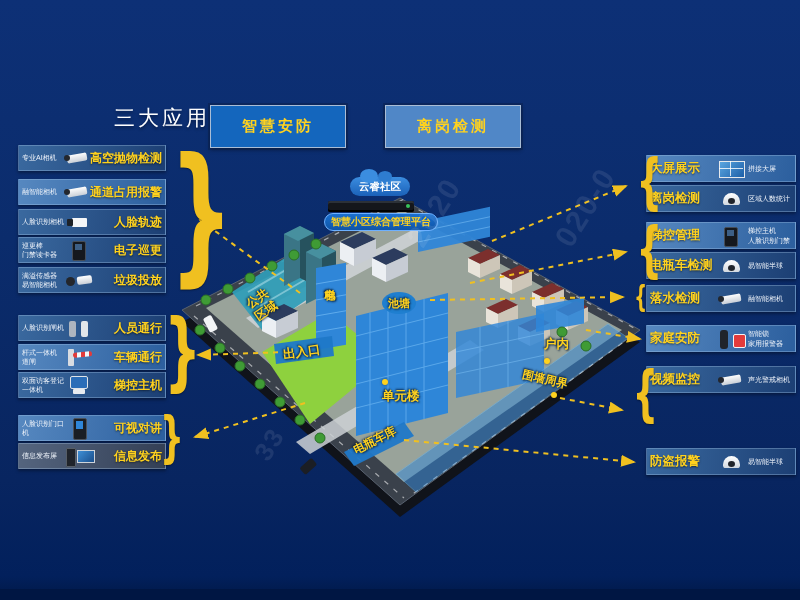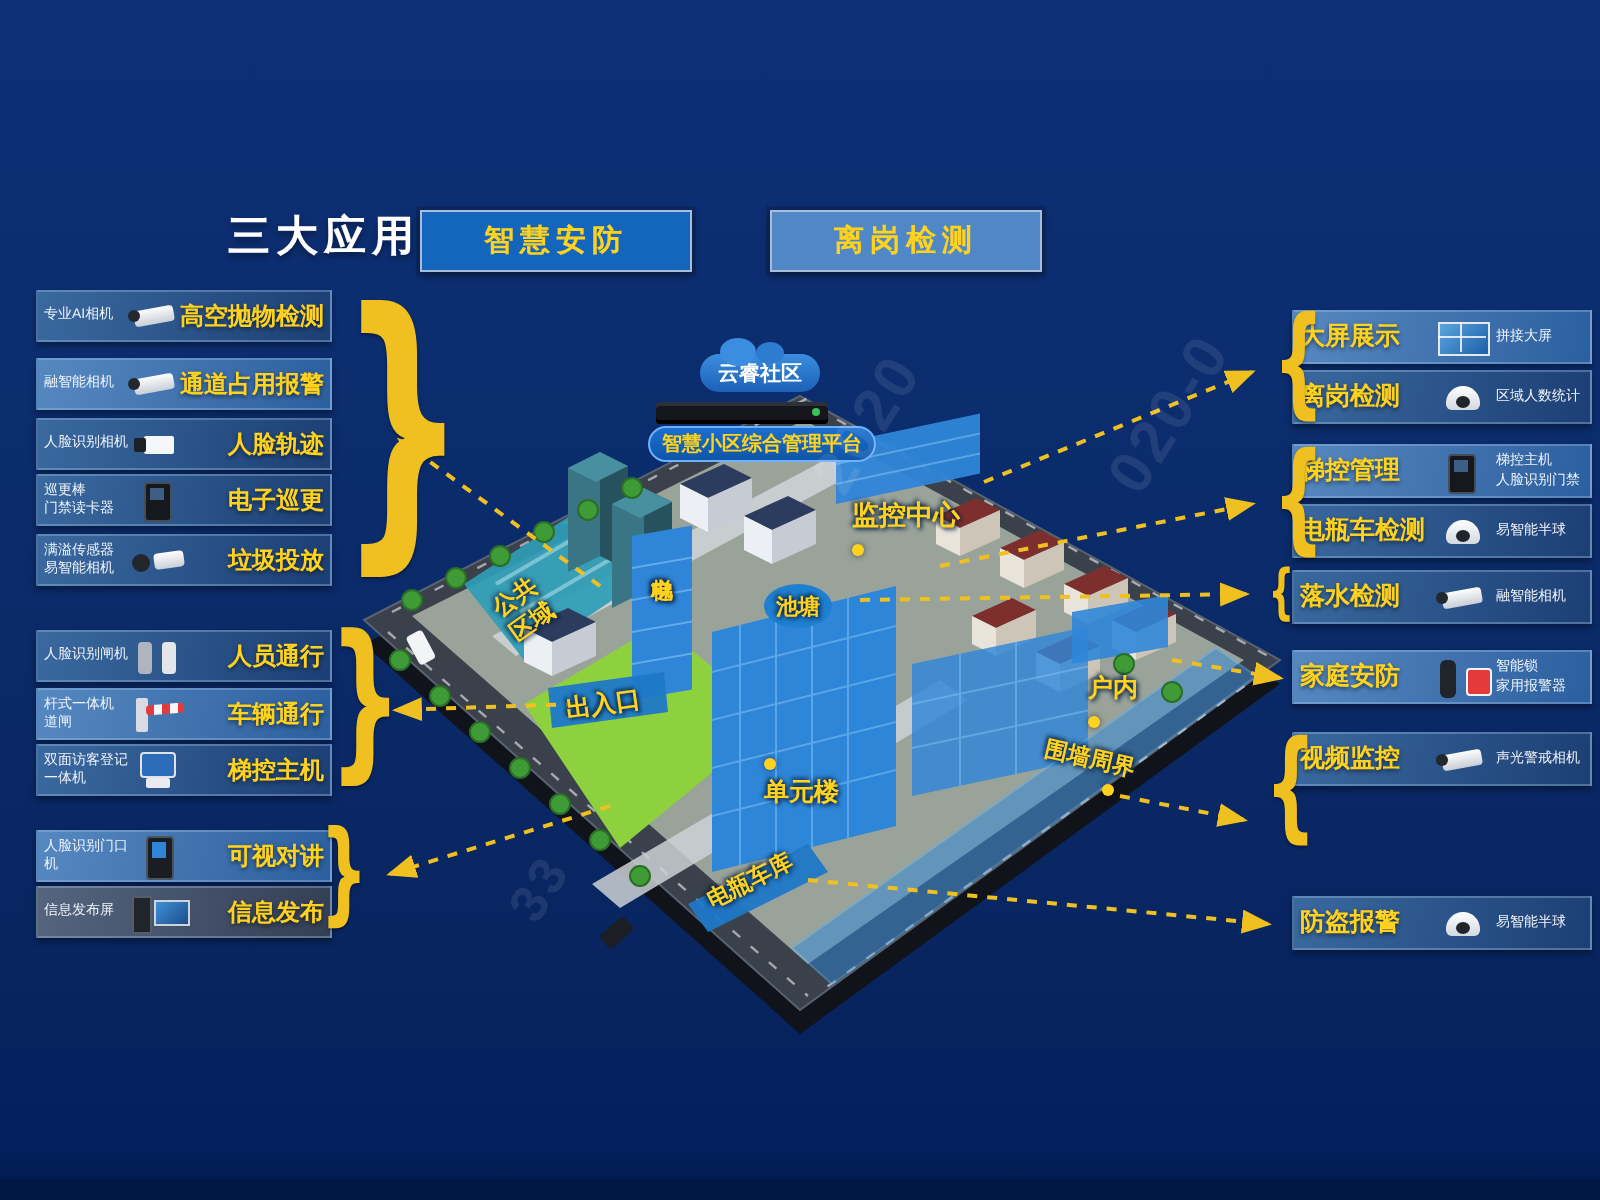--- a/index.html
+++ b/index.html
@@ -2,23 +2,23 @@
 <html><head>
 <meta charset="utf-8">
 <style>
   html,body{margin:0;padding:0}
   body{font-family:"Liberation Sans","DejaVu Sans",sans-serif}
   #stage{position:relative;width:800px;height:600px;overflow:hidden;
     background:linear-gradient(180deg,#0d3076 0%,#0b2c6c 40%,#082560 80%,#02205c 96%,#001846 100%)}
   .abs{position:absolute}
 
   
-  .main-title{left:114px;top:104px;font-size:21px;font-weight:bold;color:#ffffff;letter-spacing:3px;
+  .main-title{left:114px;top:104px;font-size:21px;font-weight:normal;color:#ffffff;letter-spacing:3px;
     text-shadow:0 2px 3px rgba(0,0,0,.4)}
-  .app{position:absolute;top:105px;width:136px;height:31px;display:flex;align-items:center;justify-content:center;
+  .app{position:absolute;top:105px;width:136px;height:43px;display:flex;align-items:center;justify-content:center;
     font-size:15px;font-weight:bold;color:#ffd21e;letter-spacing:3px;border:1px solid #a9bdd6;
     box-shadow:0 0 0 2px rgba(10,30,70,.45),0 2px 4px rgba(0,0,0,.4);box-sizing:border-box}
   .app1{left:210px;background:#1466bd}
   .app2{left:385px;background:#5087c7}
   .app3{left:564px;background:#2c4568}
 
   
   .lrow,.rrow{position:absolute;height:26px;display:flex;align-items:center;box-sizing:border-box;
     padding:0 3px;border:1px solid rgba(170,200,235,.35);box-shadow:0 2px 3px rgba(0,0,0,.35)}
   .lrow{left:18px;width:148px}
@@ -234,24 +234,20 @@
   <div class="brace" style="left:152px;top:410px;font-size:56px;z-index:5">}</div>
   <div class="brace" style="left:628px;top:153px;font-size:60px;z-index:5">{</div>
   <div class="brace" style="left:628px;top:221px;font-size:60px;z-index:5">{</div>
   <div class="brace" style="left:630px;top:283px;font-size:30px;z-index:5">{</div>
   <div class="brace" style="left:624px;top:365px;font-size:60px;z-index:5">{</div>
 
   <div class="abs cloud">云睿社区</div>
   <div class="abs server"></div>
   <div class="abs pill">智慧小区综合管理平台</div>
 
-  <div class="mlabel" style="left:426px;top:234px;font-size:13.5px;z-index:6">
-    <span>监控中心</span>
-    <span class="mapdot"></span>
-  </div>
   <div class="mlabel" style="left:322px;top:280px;font-size:11px;writing-mode:vertical-rl;z-index:6">电梯</div>
   <div class="mlabel" style="left:382px;top:292px;width:34px;height:22px;background:#1f7fd0;border-radius:50%;
        display:flex;align-items:center;justify-content:center;font-size:11px;z-index:6">池塘</div>
   <div class="mlabel" style="left:250px;top:290px;font-size:12px;transform:rotate(-35deg);line-height:1.25;z-index:6">公共
 区域</div>
   <div class="mlabel" style="left:283px;top:344px;font-size:12.5px;transform:rotate(-8deg);z-index:6">出入口</div>
   <div class="mlabel" style="left:382px;top:360px;font-size:12.5px;z-index:6">
     <span class="mapdot"></span>
     <span>单元楼</span>
   </div>

